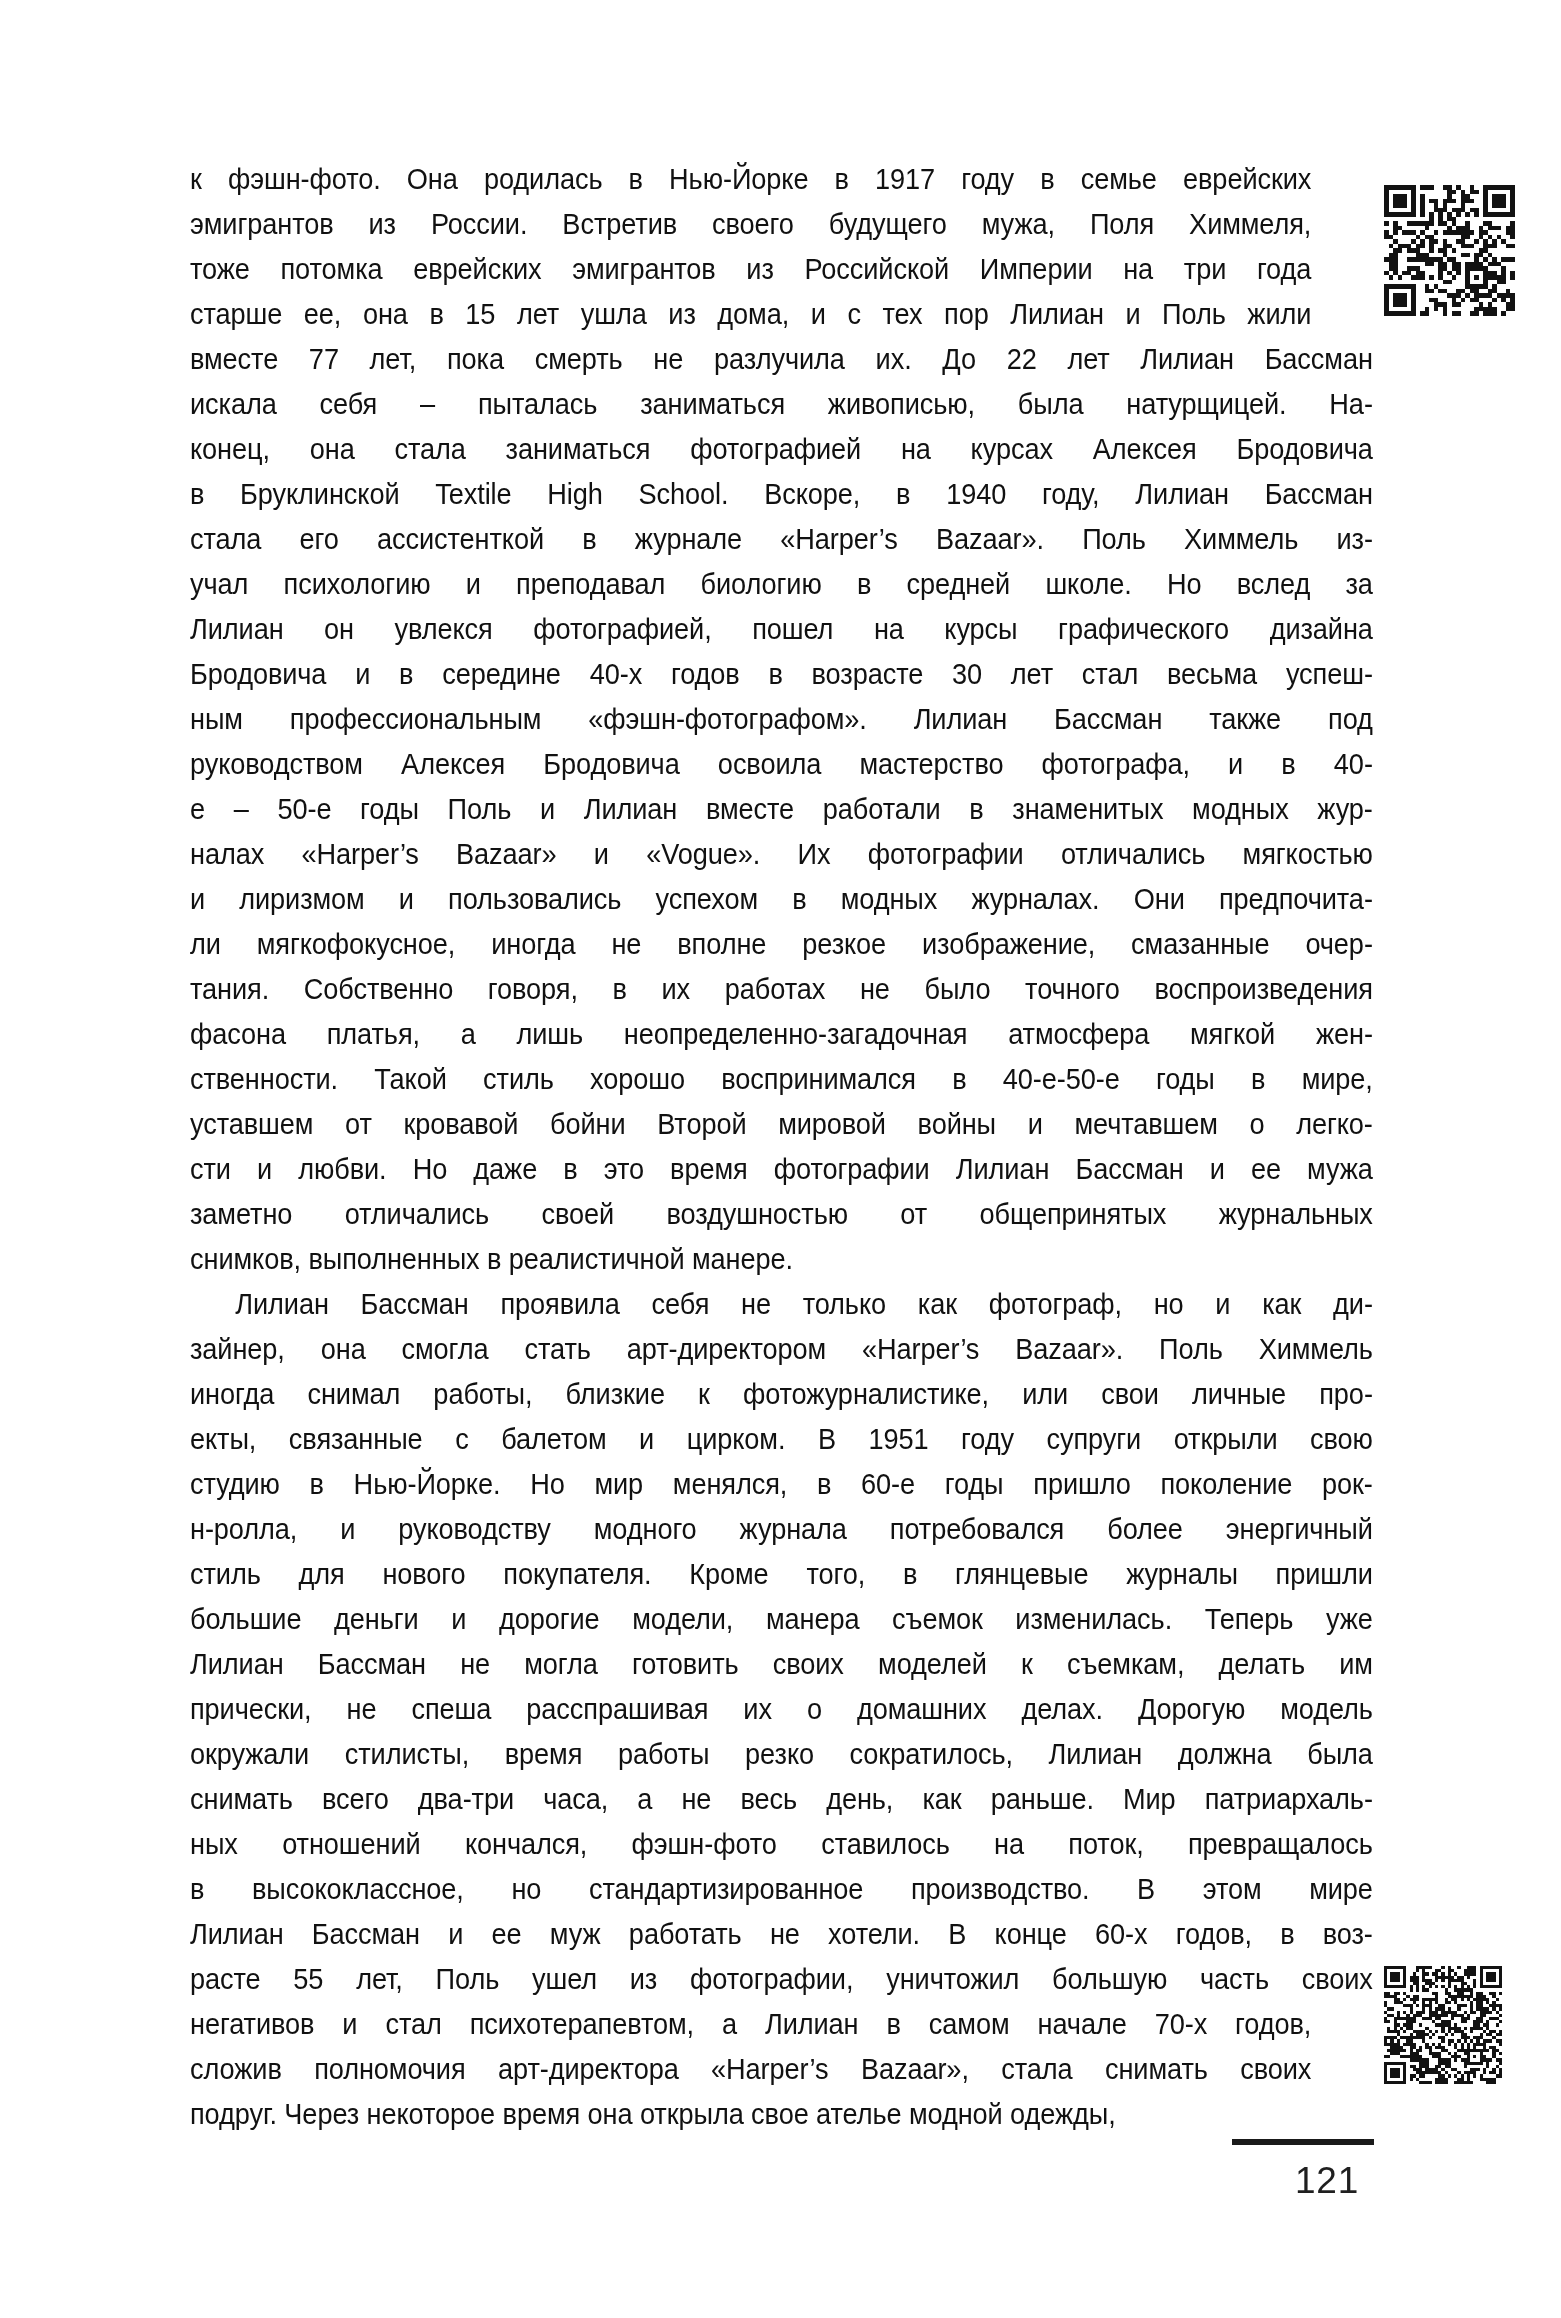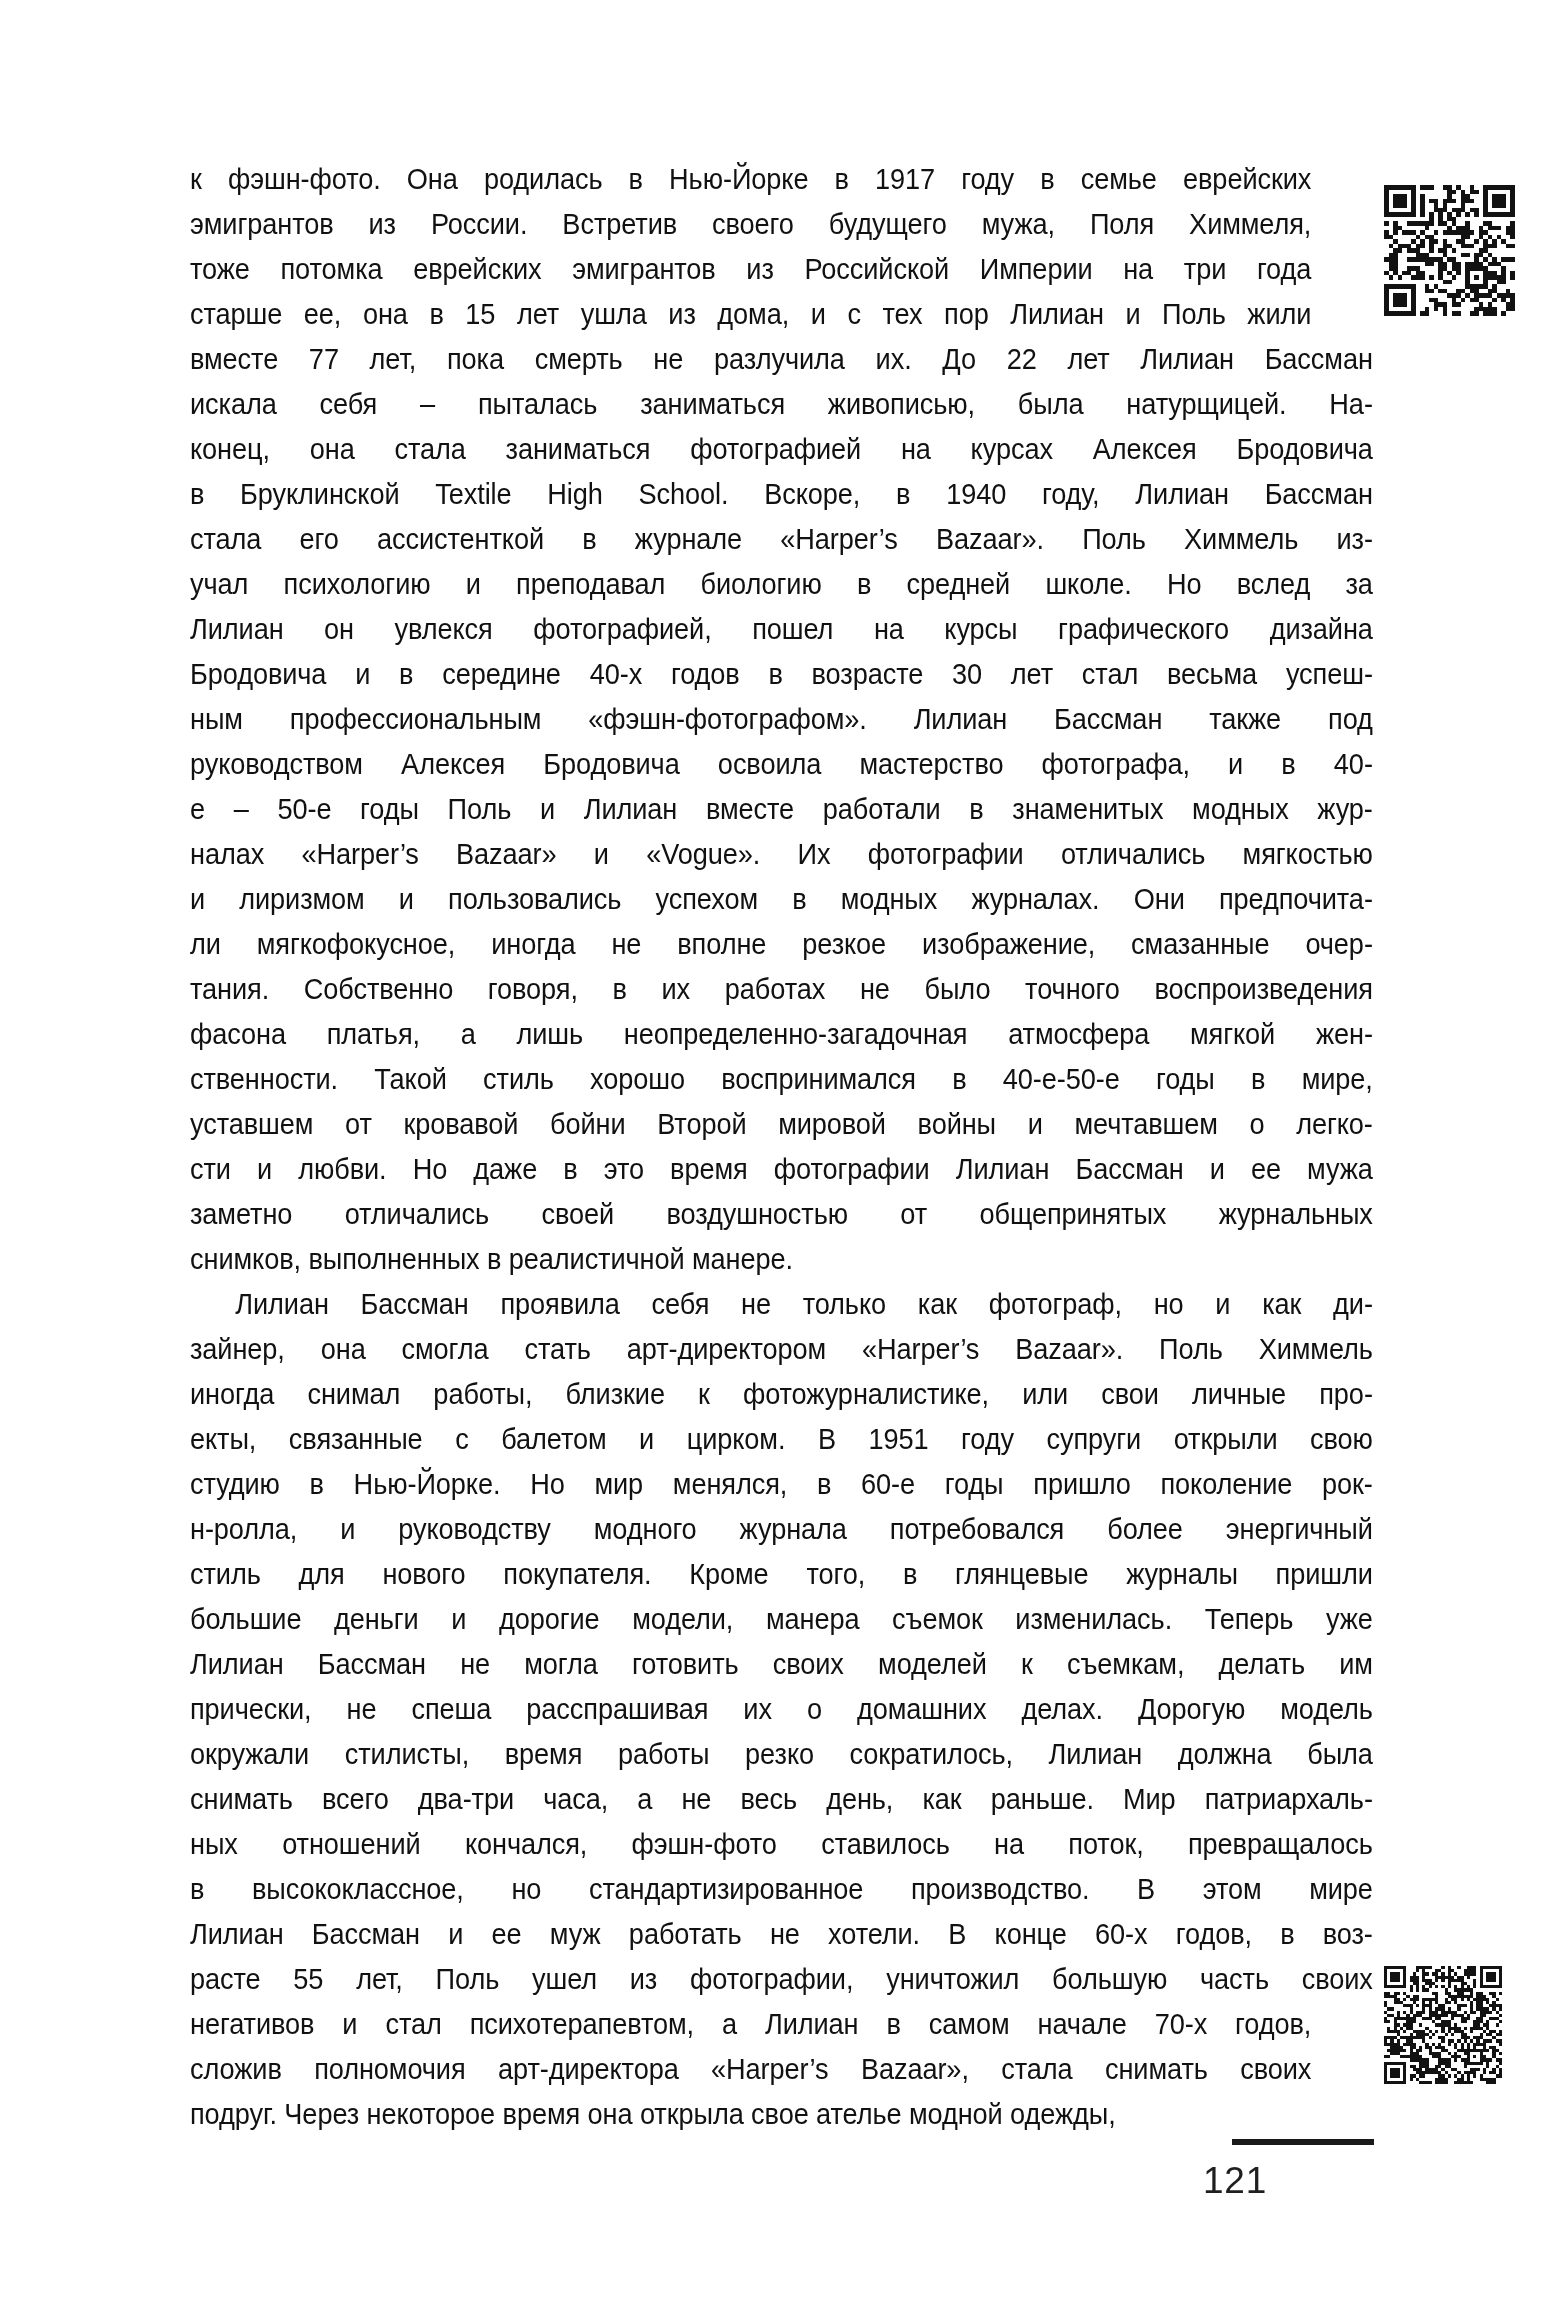--- a/index.html
+++ b/index.html
@@ -79,21 +79,21 @@
   .footer-rule {
     position: absolute;
     left: 1232px;
     top: 2139px;
     width: 142px;
     height: 5.6px;
     background: #1a1a1a;
   }
   .page-number {
     position: absolute;
-    left: 1164px;
+    left: 1256px;
     top: 2157px;
     width: 142px;
     text-align: center;
     font-size: 37px;
     line-height: 48px;
     color: #1f1f1f;
     letter-spacing: 0.8px;
   }
 </style>
 </head>

